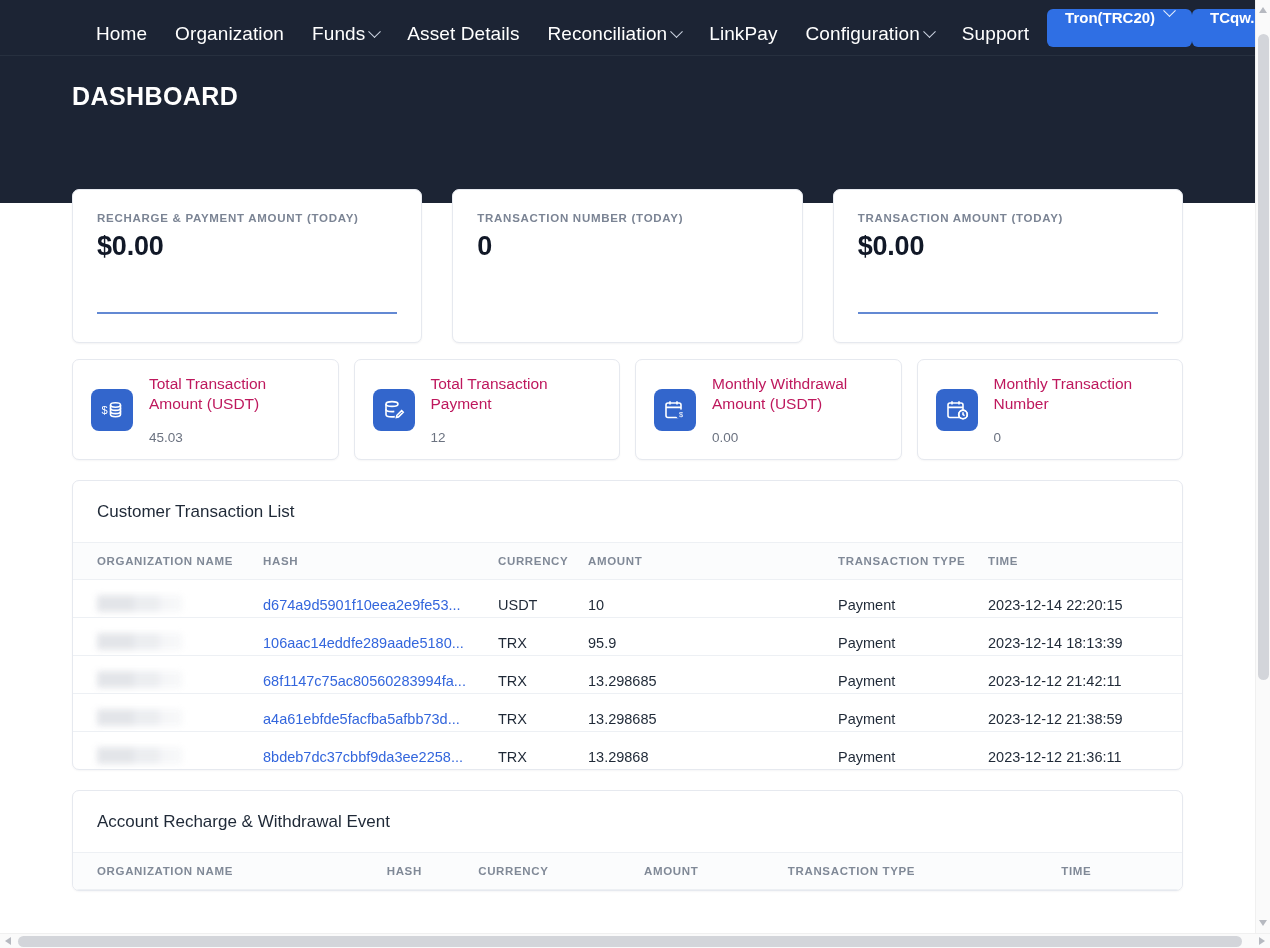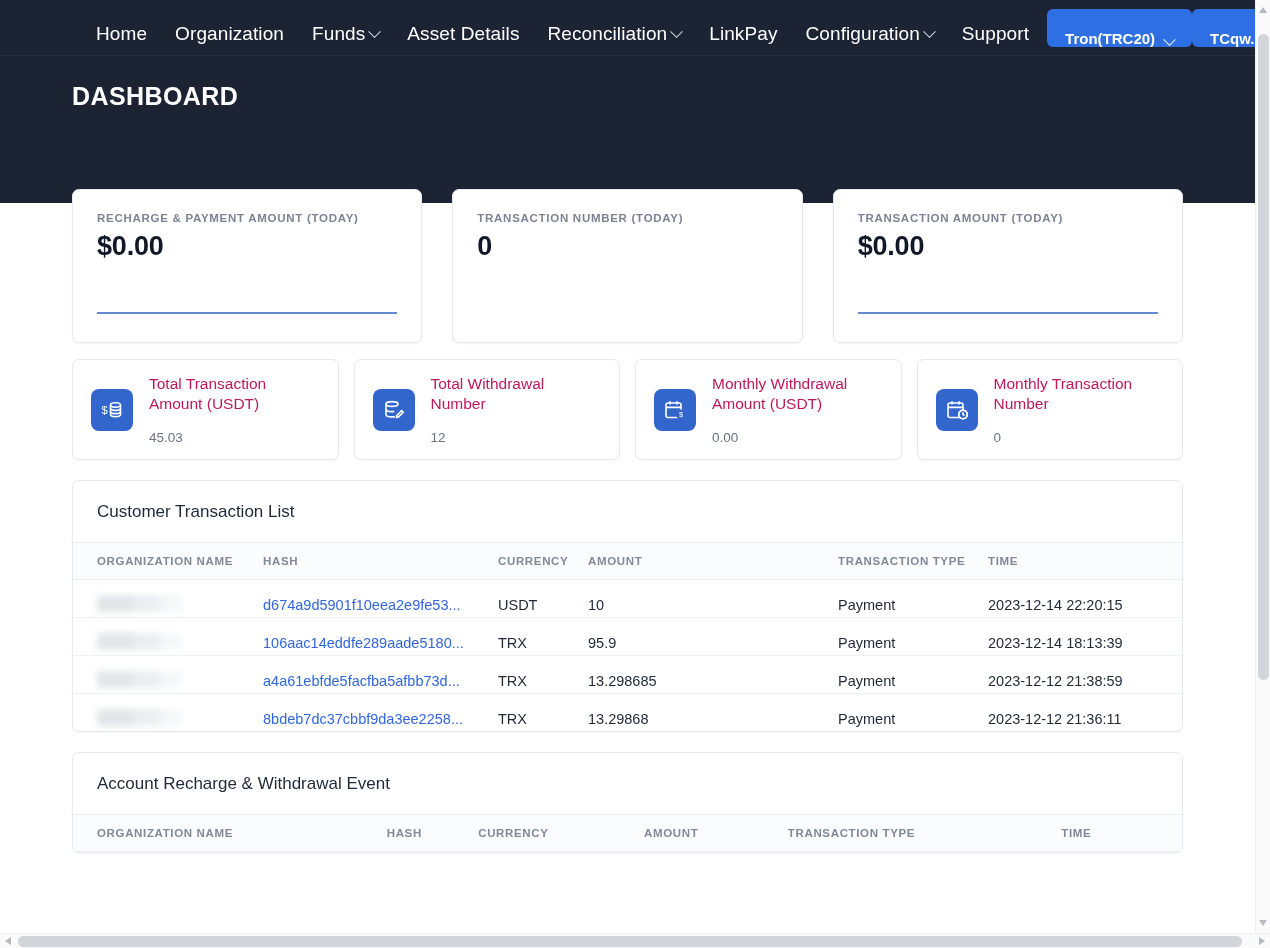--- a/index.html
+++ b/index.html
@@ -57,21 +57,21 @@
     transform: rotate(45deg) translate(-2px,-2px);
   }
   .nav-btn {
     background: #2f6fe4;
     color: #ffffff;
     font-size: 15px;
     font-weight: bold;
     border-radius: 6px;
     height: 38px;
     display: inline-flex;
-    align-items: flex-end;
+    align-items: flex-start;
     justify-content: center;
     gap: 10px;
     padding: 0 18px;
     margin-right: 0;
     cursor: pointer;
     border: none;
     font-family: "Liberation Sans", sans-serif;
   }
   .nav-btn .caret { border-color: #e9f0fc; }
 
@@ -411,21 +411,21 @@
         <div class="icon-card">
           <span class="icon-box">
             <svg width="24" height="24" viewBox="0 0 24 24" fill="none" stroke="currentColor" stroke-width="1.6">
               <ellipse cx="10" cy="6" rx="6" ry="2.4"></ellipse>
               <path d="M4 6v10.5c0 1.3 2.7 2.4 6 2.4 1 0 2-.1 2.8-.3"></path>
               <path d="M4 11.2c0 1.3 2.7 2.4 6 2.4 .8 0 1.6-.07 2.3-.2"></path>
               <path d="M19.6 12.6l1.6 1.6-4.7 4.7-2.1.5.5-2.1z"></path>
             </svg>
           </span>
           <span class="icon-text">
-            <span class="icon-title">Total Withdrawal Number</span>
+            <span class="icon-title">Total Transaction Payment</span>
             <span class="icon-sub">12</span>
           </span>
         </div>
 
         <div class="icon-card">
           <span class="icon-box">
             <svg width="24" height="24" viewBox="0 0 24 24" fill="none" stroke="currentColor" stroke-width="1.6">
               <rect x="3" y="5" width="15" height="14.5" rx="2"></rect>
               <path d="M3 9.4h15M7 3.2v3.4M14 3.2v3.4"></path>
               <circle cx="18" cy="16.5" r="4.3" fill="#3366cc" stroke="#3366cc"></circle>
@@ -488,20 +488,28 @@
             <tr>
               <td><span class="redacted"></span></td>
               <td><span class="hash-link">106aac14eddfe289aade5180...</span></td>
               <td>TRX</td>
               <td>95.9</td>
               <td>Payment</td>
               <td>2023-12-14 18:13:39</td>
             </tr>
             <tr>
               <td><span class="redacted"></span></td>
+              <td><span class="hash-link">68f1147c75ac80560283994fa...</span></td>
+              <td>TRX</td>
+              <td>13.298685</td>
+              <td>Payment</td>
+              <td>2023-12-12 21:42:11</td>
+            </tr>
+            <tr>
+              <td><span class="redacted"></span></td>
               <td><span class="hash-link">a4a61ebfde5facfba5afbb73d...</span></td>
               <td>TRX</td>
               <td>13.298685</td>
               <td>Payment</td>
               <td>2023-12-12 21:38:59</td>
             </tr>
             <tr>
               <td><span class="redacted"></span></td>
               <td><span class="hash-link">8bdeb7dc37cbbf9da3ee2258...</span></td>
               <td>TRX</td>

